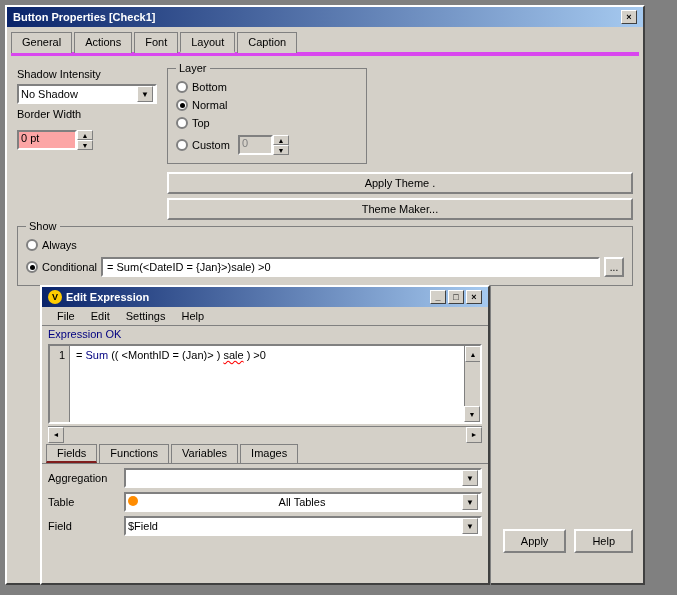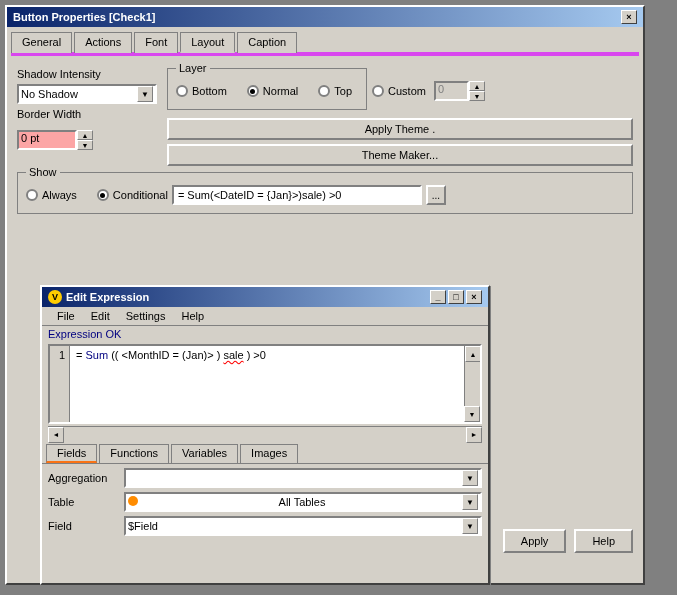--- a/index.html
+++ b/index.html
@@ -175,22 +175,22 @@
       display: flex;
       align-items: center;
       justify-content: center;
       font-size: 7px;
       cursor: pointer;
     }
 
     
     .radio-group {
       display: flex;
-      flex-direction: row;
-      gap: 20px;
+      flex-direction: column;
+      gap: 6px;
     }
 
     .radio-item {
       display: flex;
       align-items: center;
       gap: 4px;
     }
 
     .radio-circle {
       width: 12px;
@@ -399,21 +399,21 @@
       background: #d4d0c8;
       border: 1px solid #808080;
       border-bottom: none;
       margin-right: 2px;
       cursor: pointer;
       font-size: 11px;
     }
 
     .expr-tab.active {
       background: #d4d0c8;
-      border-bottom: 2px solid #f97316;
+      border-bottom: 2px solid #7f1d1d;
       z-index: 1;
     }
 
     
     .expr-bottom {
       padding: 4px 6px;
     }
 
     .expr-form-row {
       display: flex;

